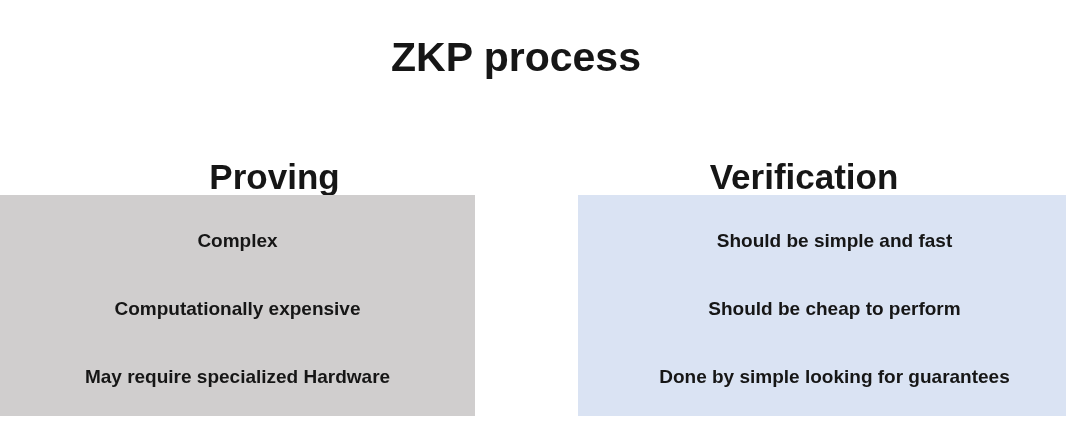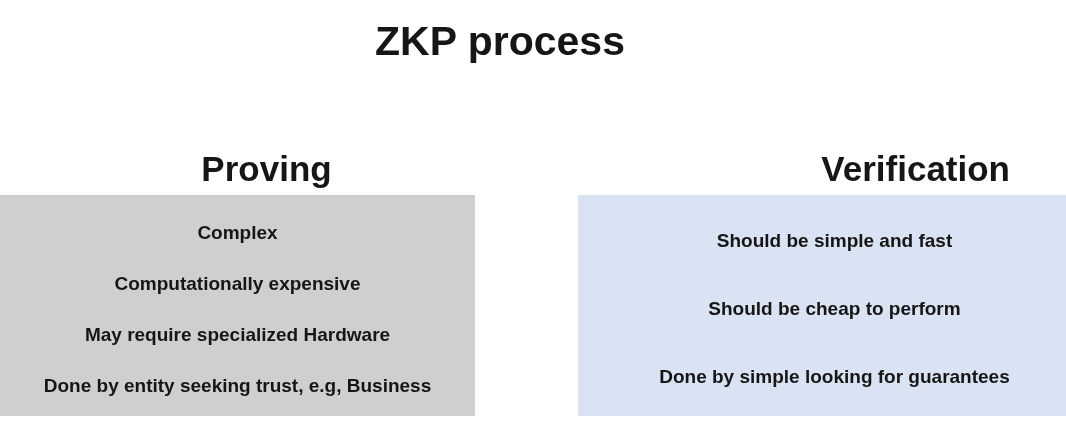--- a/index.html
+++ b/index.html
@@ -13,39 +13,39 @@
     position: relative;
     overflow: hidden;
     font-family: "Liberation Sans", sans-serif;
     color: #161616;
   }
   .slide-title {
     position: absolute;
     top: 16px;
     left: 0;
     width: 1000px;
-    margin: 0;
+    margin: 16px;
     text-align: center;
     font-size: 41px;
     line-height: 50px;
     font-weight: 700;
     color: #161616;
   }
   .col-heading {
     position: absolute;
     top: 142px;
-    margin: 4px;
+    margin: 12px;
     text-align: center;
     font-size: 35px;
     line-height: 46px;
     font-weight: 700;
     color: #161616;
   }
   .col-heading.left  { left: 0;     width: 525px; }
-  .col-heading.right { left: 578px; width: 428px; text-align: right; }
+  .col-heading.right { left: 578px; width: 428px; }
   .panel {
     position: absolute;
     top: 195px;
     height: 221px;
     box-sizing: border-box;
     display: flex;
     flex-direction: column;
     justify-content: space-around;
     padding: 12px 4px 5px 4px;
   }
@@ -74,20 +74,19 @@
 <h1 class="slide-title">ZKP process</h1>
 
 <h2 class="col-heading left">Proving</h2>
 
 <h2 class="col-heading right">Verification</h2>
 
 <div class="panel left">
   <div class="panel-item">Complex</div>
   <div class="panel-item">Computationally expensive</div>
   <div class="panel-item">May require specialized Hardware</div>
-  <div class="panel-item">Done by entity seeking trust, e.g, Business</div>
 </div>
 
 <div class="panel right">
   <div class="panel-item">Should be simple and fast</div>
   <div class="panel-item">Should be cheap to perform</div>
   <div class="panel-item">Done by simple looking for guarantees</div>
 </div>
 
 </body></html>

